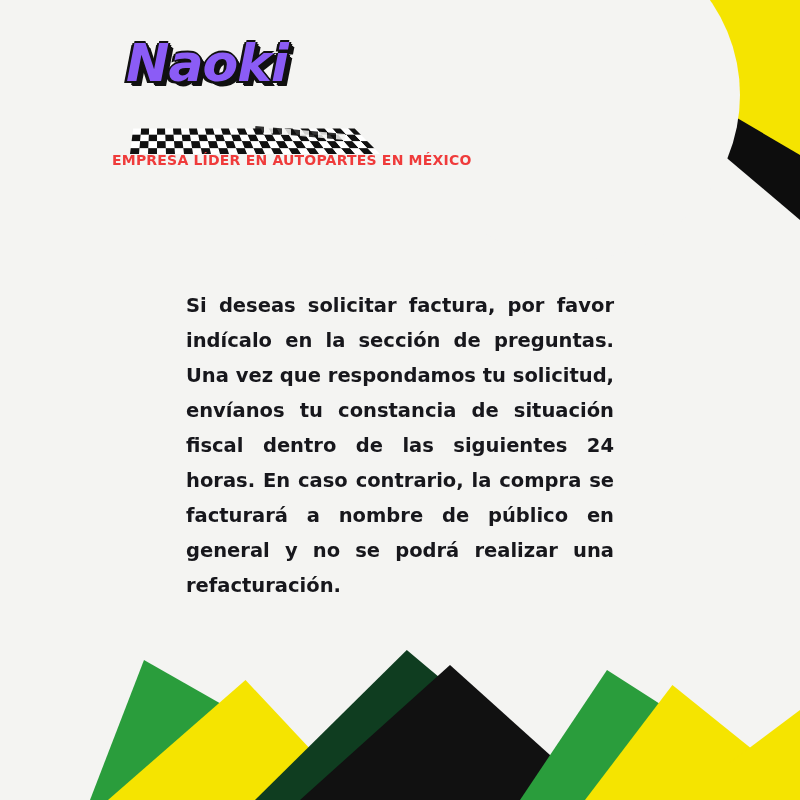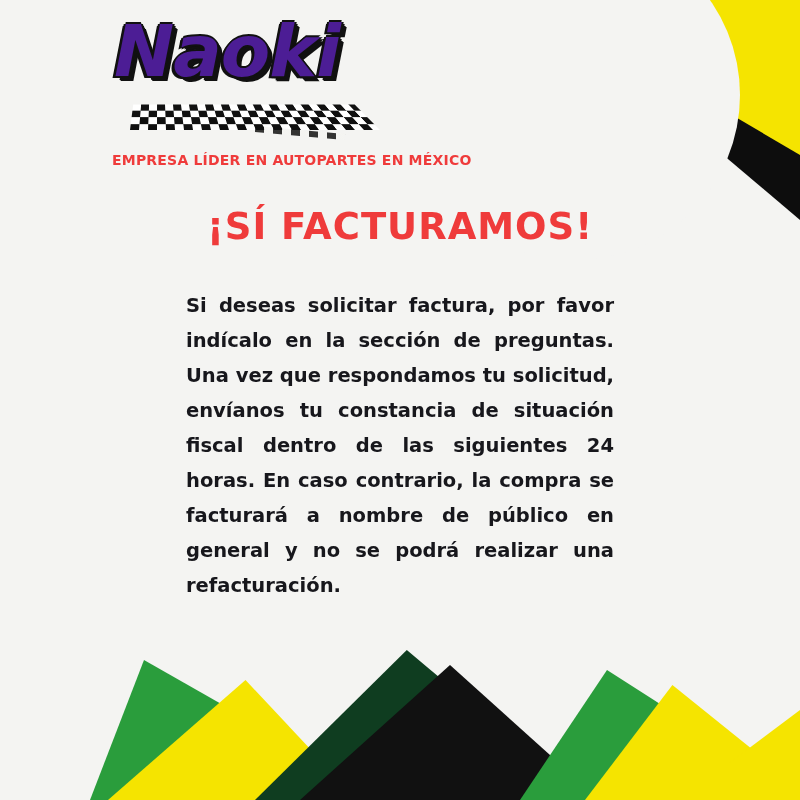--- a/index.html
+++ b/index.html
@@ -116,28 +116,28 @@
   .brand {
     position: absolute;
     left: 110px;
     top: 6px;
     width: 300px;
   }
   .brand-name {
     font-family: "DejaVu Sans", sans-serif;
     font-weight: bold;
     font-style: italic;
-    font-size: 72px;
+    font-size: 52px;
     line-height: 82px;
-    color: #4c1d95;
+    color: #8b5cf6;
     letter-spacing: -1px;
     text-shadow:
       -2px 0 0 #111, 2px 0 0 #111, 0 -2px 0 #111, 0 2px 0 #111,
       -3px 2px 0 #111, 3px 2px 0 #111, 4px 4px 0 #111, 5px 5px 0 #111;
-    margin: 4px;
+    margin: 16px;
     white-space: nowrap;
   }
   .brand-sub {
     font-family: "DejaVu Sans", sans-serif;
     font-weight: bold;
     font-size: 26px;
     letter-spacing: 2px;
     color: #111;
     margin: 2px 0 0 8px;
     white-space: nowrap;
@@ -214,21 +214,20 @@
   <div class="corner-tr-yellow"></div>
   <div class="corner-tr-arc"></div>
 
   <div class="brand">
     <div class="brand-name">Naoki</div>
     <div class="checker"></div>
   </div>
   <div class="checker-tail"></div>
   <div class="tagline">EMPRESA LÍDER  EN AUTOPARTES EN MÉXICO</div>
 
-  <div class="headline">¡SÍ FACTURAMOS!</div>
   <div class="body-copy">Si deseas solicitar factura, por favor indícalo en la sección de preguntas. Una vez que respondamos tu solicitud, envíanos tu constancia de situación fiscal dentro de las siguientes 24 horas. En caso contrario, la compra se facturará a nombre de público en general y no se podrá realizar una refacturación.</div>
 
   <div class="bottom-band">
     <div class="b-shape b-green-left"></div>
     <div class="b-shape b-yellow-left"></div>
     <div class="b-shape b-darkgreen-mid"></div>
     <div class="b-shape b-black-mid"></div>
     <div class="b-shape b-green-right"></div>
     <div class="b-shape b-yellow-right"></div>
     <div class="b-shape b-yellow-corner"></div>

